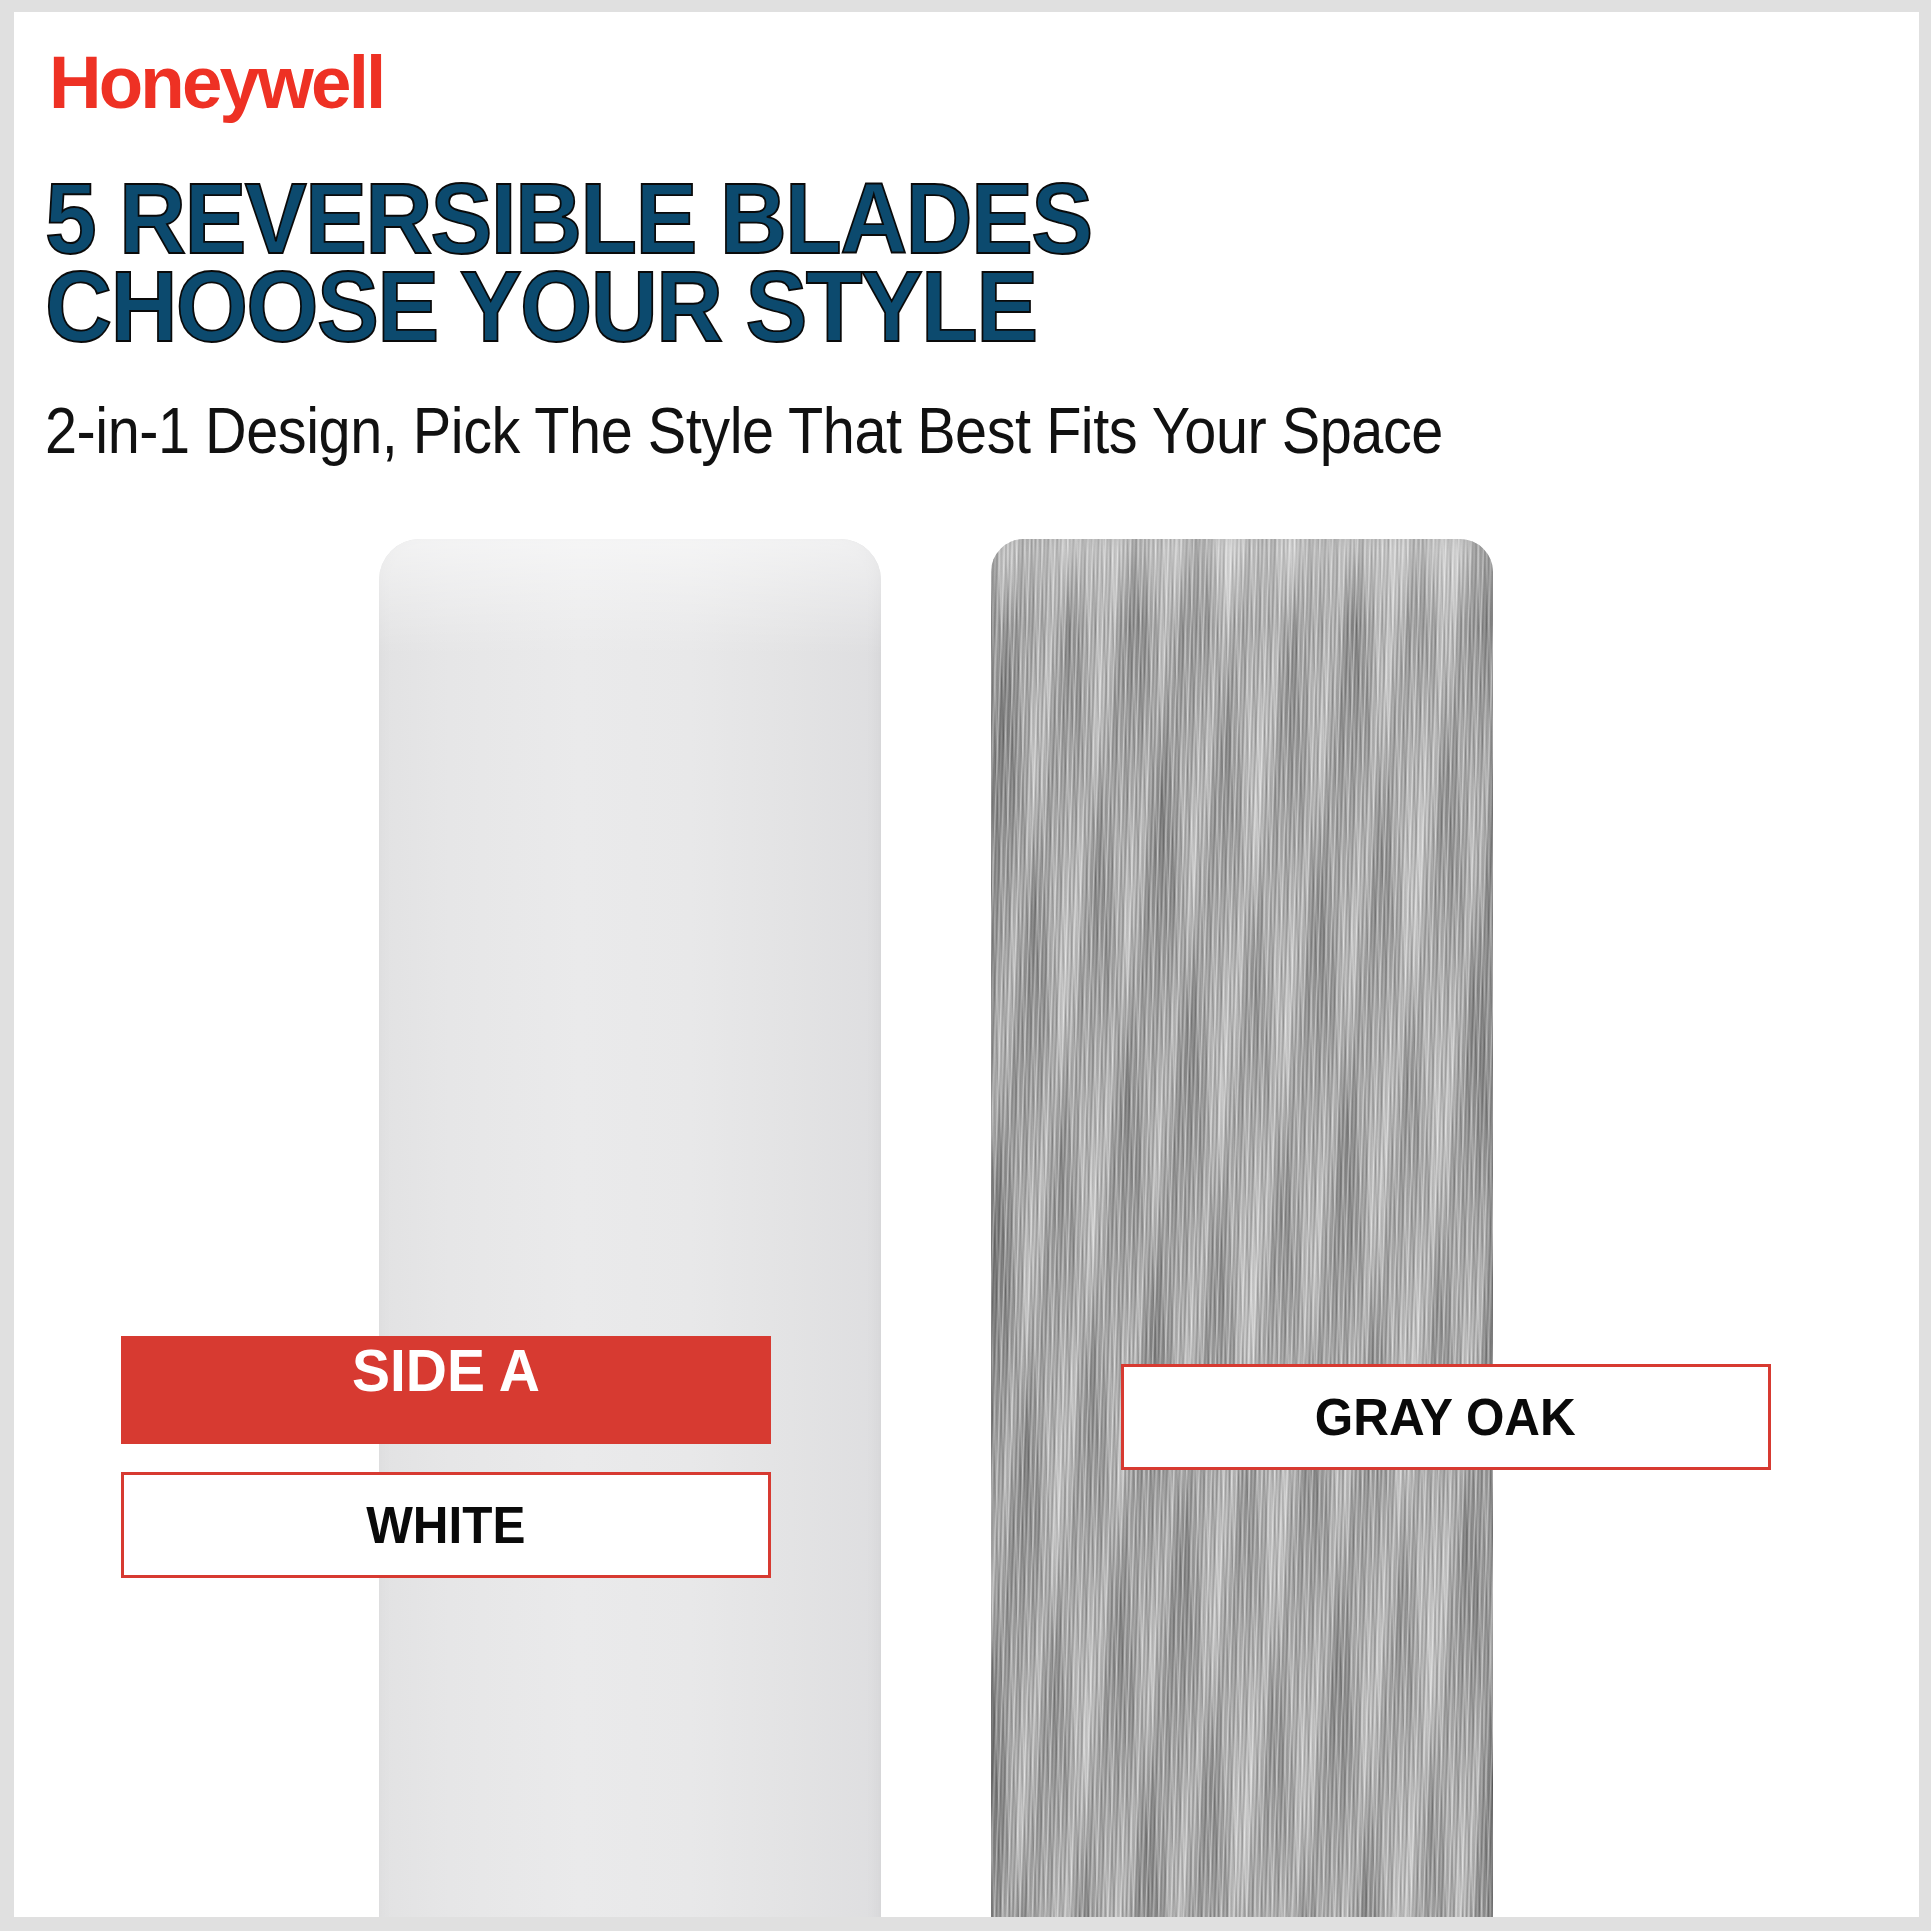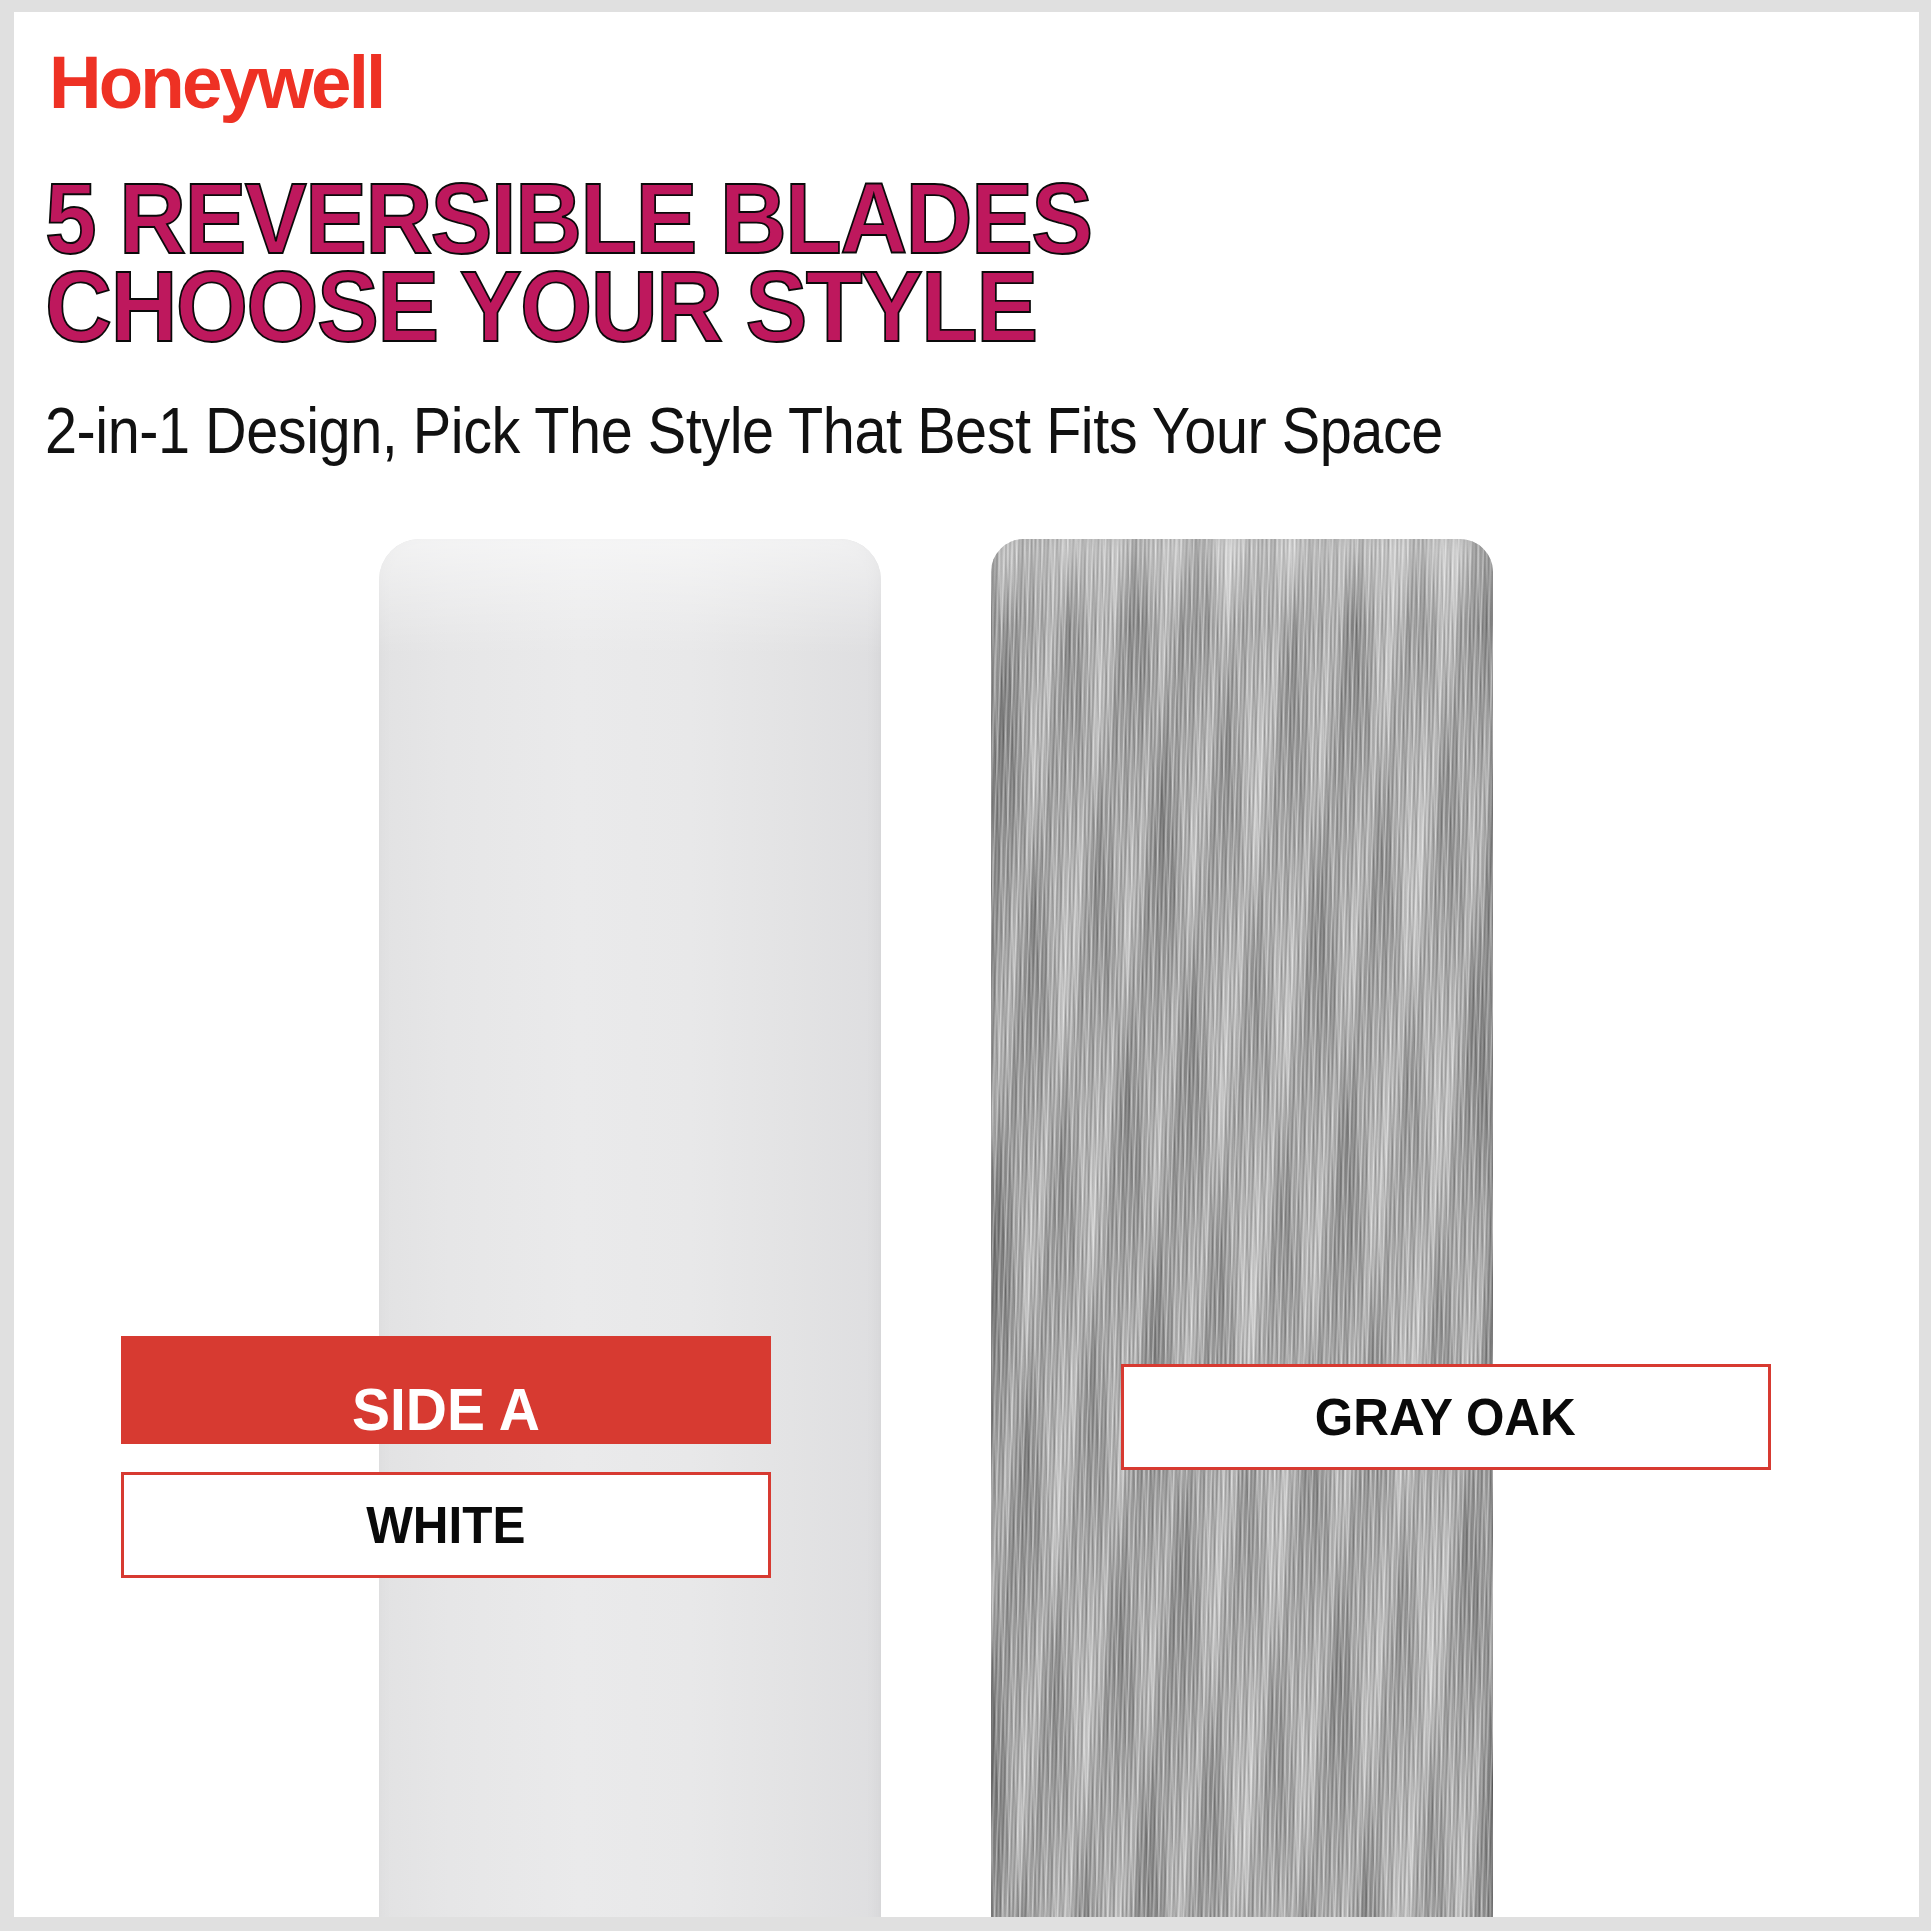--- a/index.html
+++ b/index.html
@@ -47,21 +47,21 @@
     transform-origin: left top;
     white-space: nowrap;
   }
 
   #headline {
     position: absolute;
     left: 31px;
     top: 162px;
     width: 1448px;
     line-height: 0.88;
-    color: #be185d;
+    color: #0c4a6e;
     white-space: nowrap;
   }
   #headline .hl-line {
     display: block;
     font-family: "Liberation Sans Narrow", "Liberation Sans", sans-serif;
     font-weight: bold;
     font-size: 100px;
     letter-spacing: -1.9px;
     transform: scaleX(0.93);
     transform-origin: left top;
@@ -168,21 +168,21 @@
 
   
   .label-group { position: absolute; width: 650px; }
   #label-group-a { left: 107px; top: 1324px; }
   #label-group-b { left: 1107px; top: 1324px; }
 
   .side-bar {
     height: 108px;
     background: #d73a31;
     display: flex;
-    align-items: flex-end;
+    align-items: flex-start;
     justify-content: center;
   }
   .side-bar-text {
     font-family: "Liberation Sans Narrow", "Liberation Sans", sans-serif;
     font-weight: bold;
     font-size: 60px;
     letter-spacing: 0px;
     color: #ffffff;
     transform: scaleX(0.95);
   }

